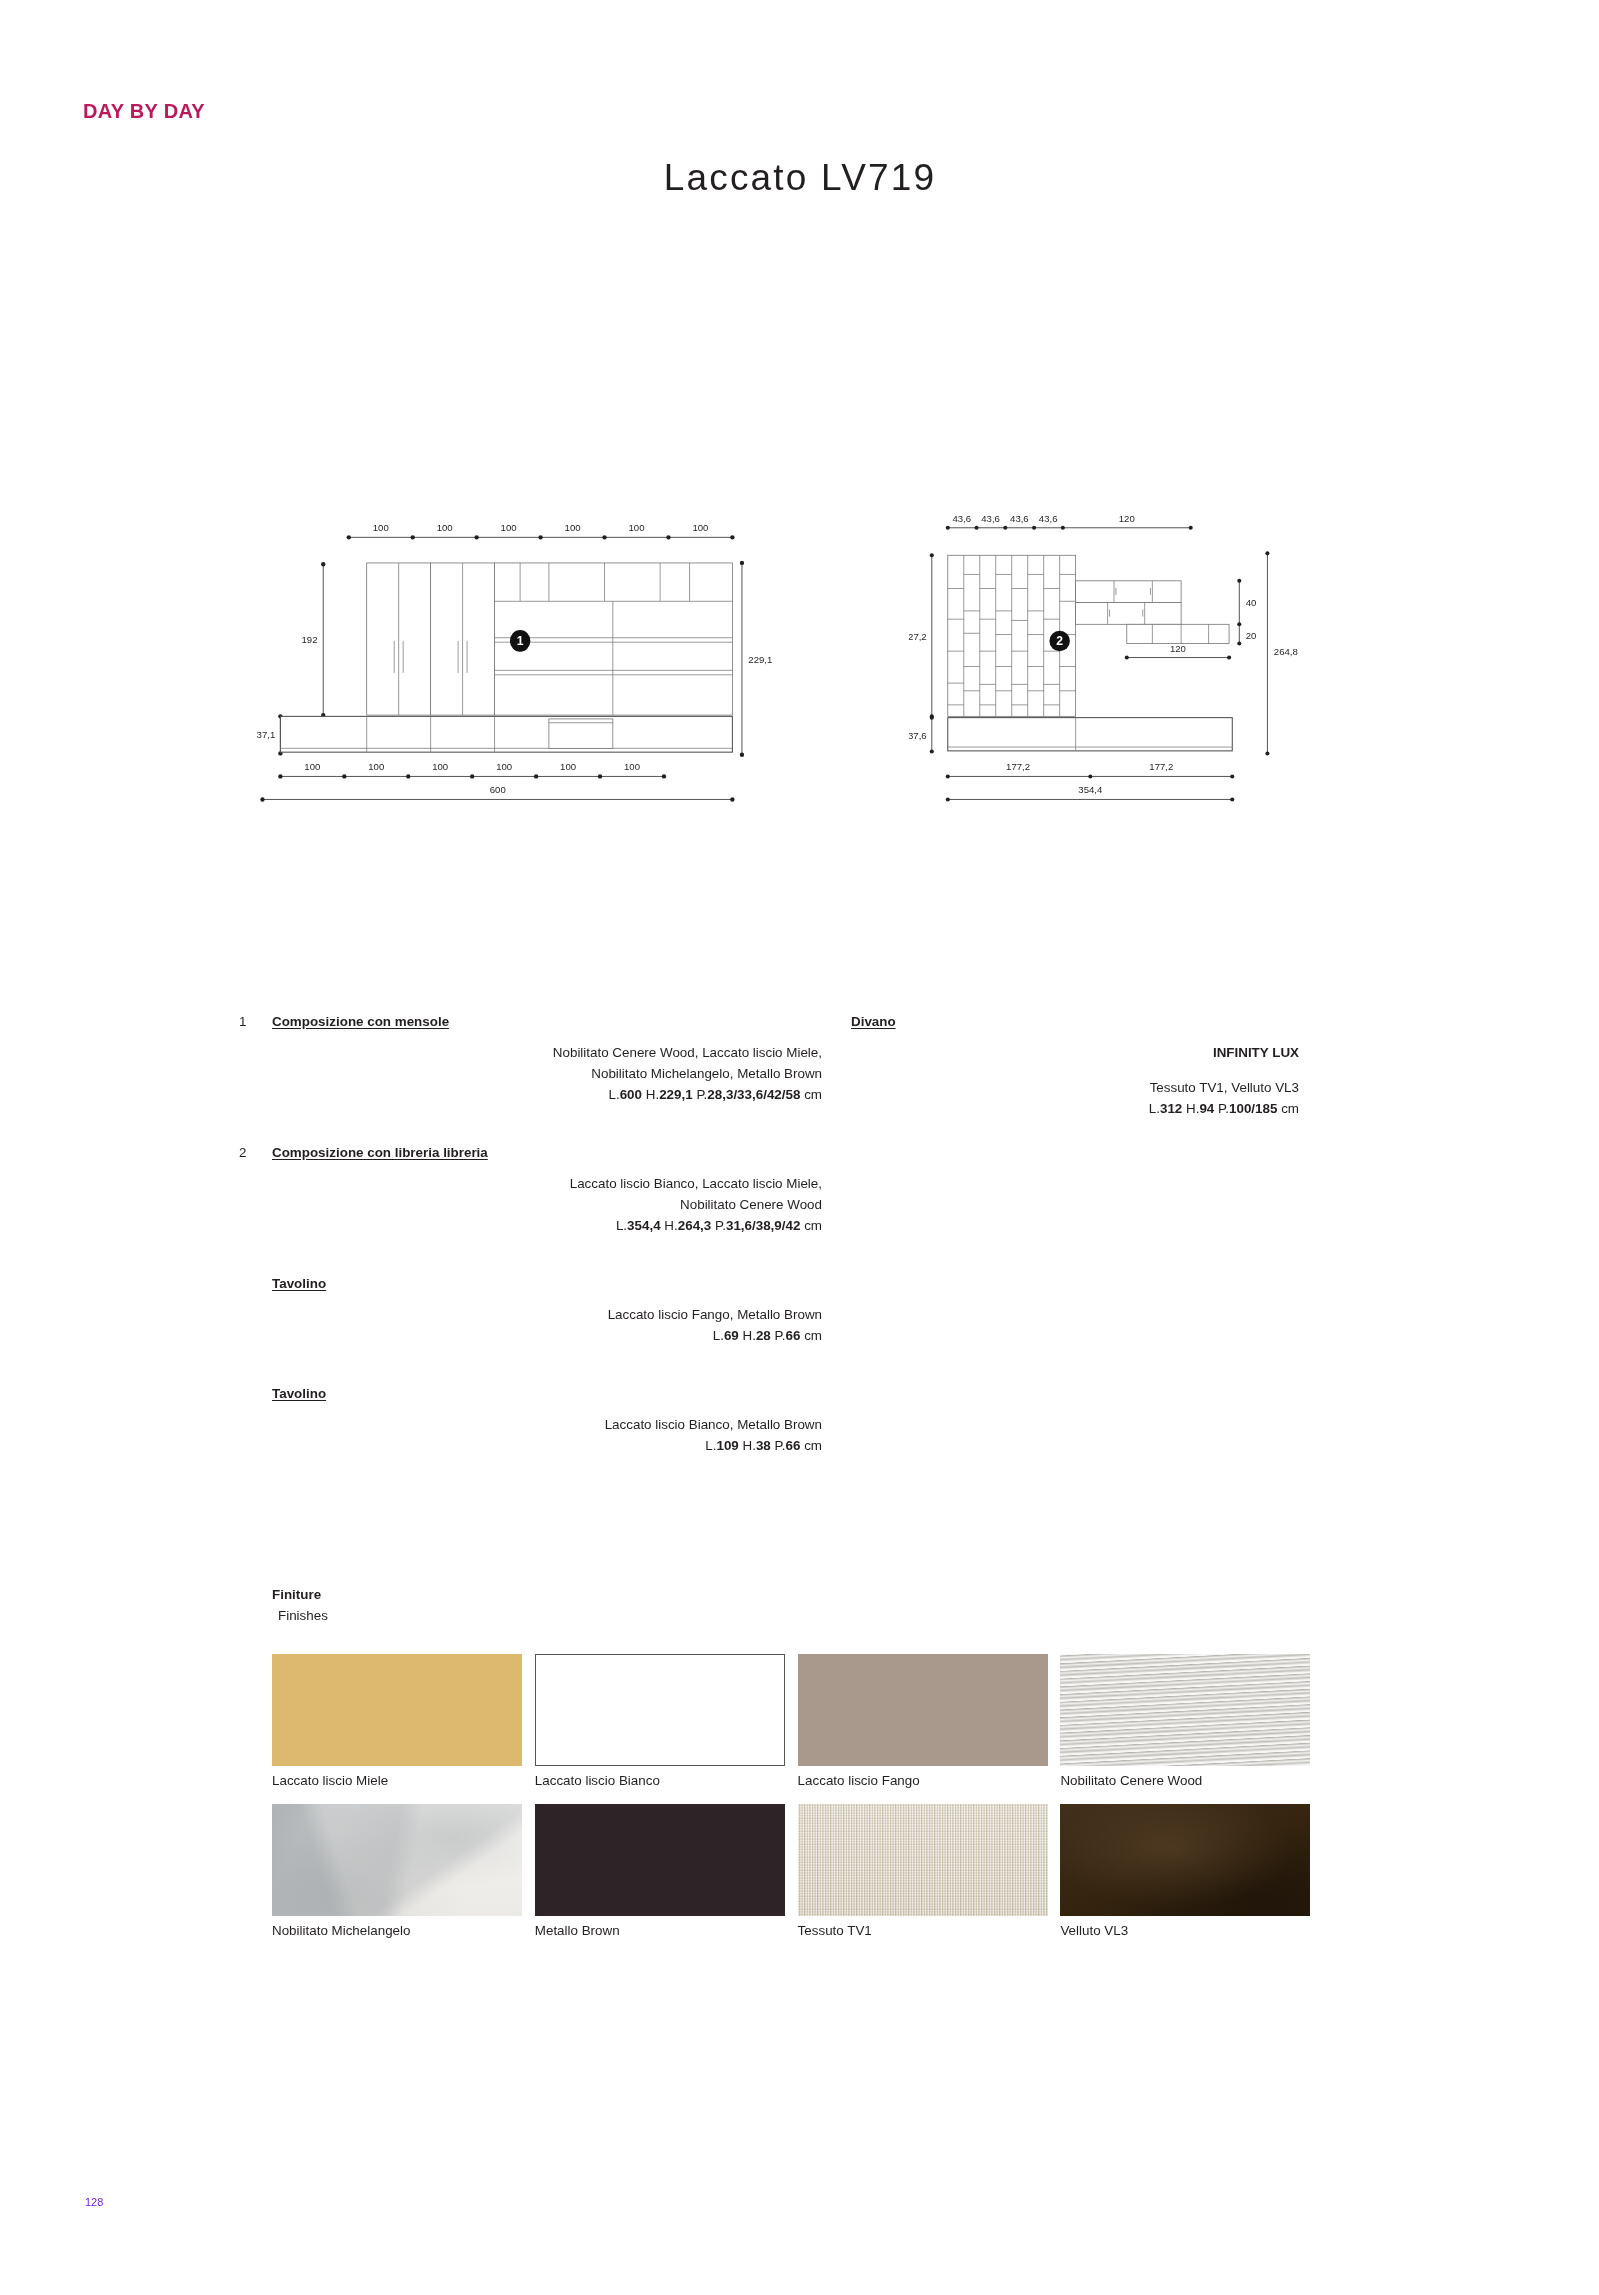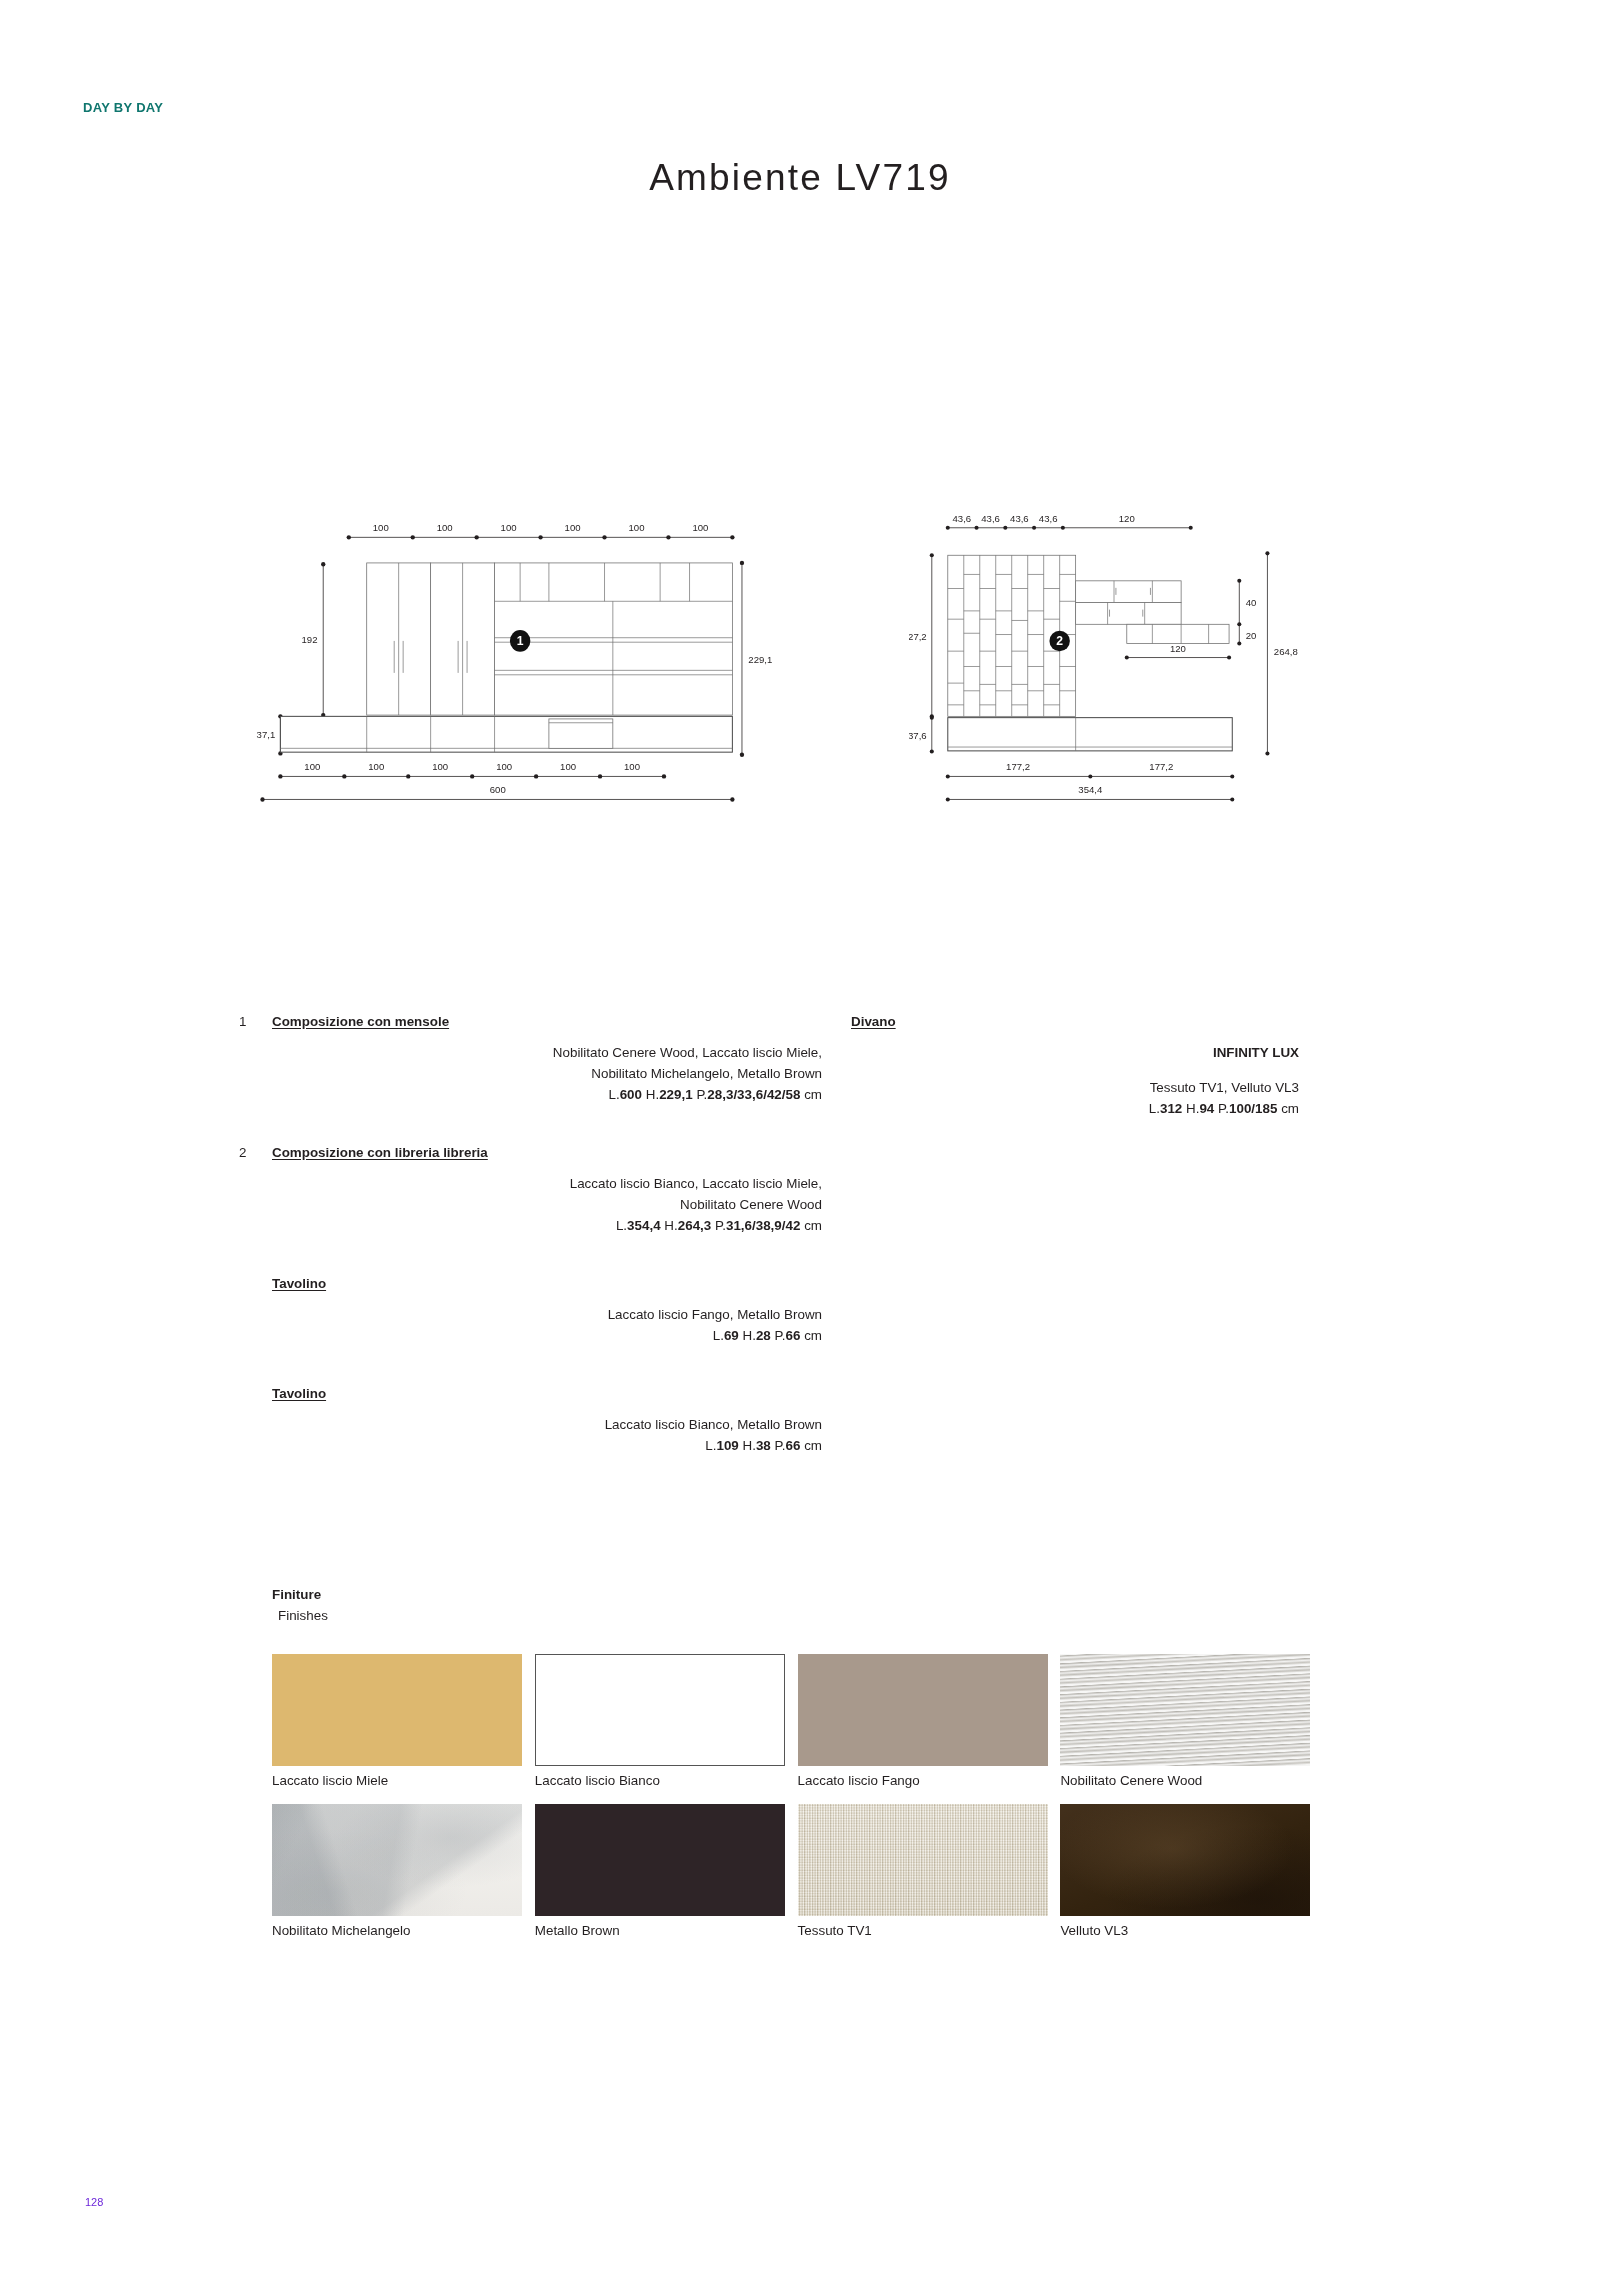--- a/index.html
+++ b/index.html
@@ -11,22 +11,22 @@
     background: #ffffff;
     font-family: "Liberation Sans", sans-serif;
     color: #231f20;
     position: relative;
     overflow: hidden;
   }
 
   
   .brand {
     position:absolute; left:83px; top:100px;
-    font-size:13px; font-weight:bold; letter-spacing:0.3px;
-    color:#0f766e;
+    font-size:20px; font-weight:bold; letter-spacing:0.3px;
+    color:#be185d;
   }
   .page-title {
     position:absolute; left:0; top:157px; width:1600px;
     text-align:center;
     font-size:37px; font-weight:400; letter-spacing:2.2px;
     color:#231f20;
   }
 
   
   #drawings { position:absolute; left:0; top:499px; width:1600px; height:358px; }
@@ -144,21 +144,21 @@
   
   .page-num {
     position:absolute; left:85px; top:2196px;
     font-size:11px; font-weight:400; color:#6d28d9;text-align:center;
   }
 </style>
 </head>
 <body>
 
 <div class="brand">DAY BY DAY</div>
-<div class="page-title">Ambiente LV719</div>
+<div class="page-title">Laccato LV719</div>
 
 <div id="drawings">
 
   <svg id="dwg-left" class="dwg-svg" width="550" height="358" viewBox="0 0 860 560">
 
     <g>
       <line class="dim" x1="145" y1="60" x2="745" y2="60"></line>
       <circle class="dimdot" cx="145" cy="60" r="3.4"></circle>
       <circle class="dimdot" cx="245" cy="60" r="3.4"></circle>
       <circle class="dimdot" cx="345" cy="60" r="3.4"></circle>

